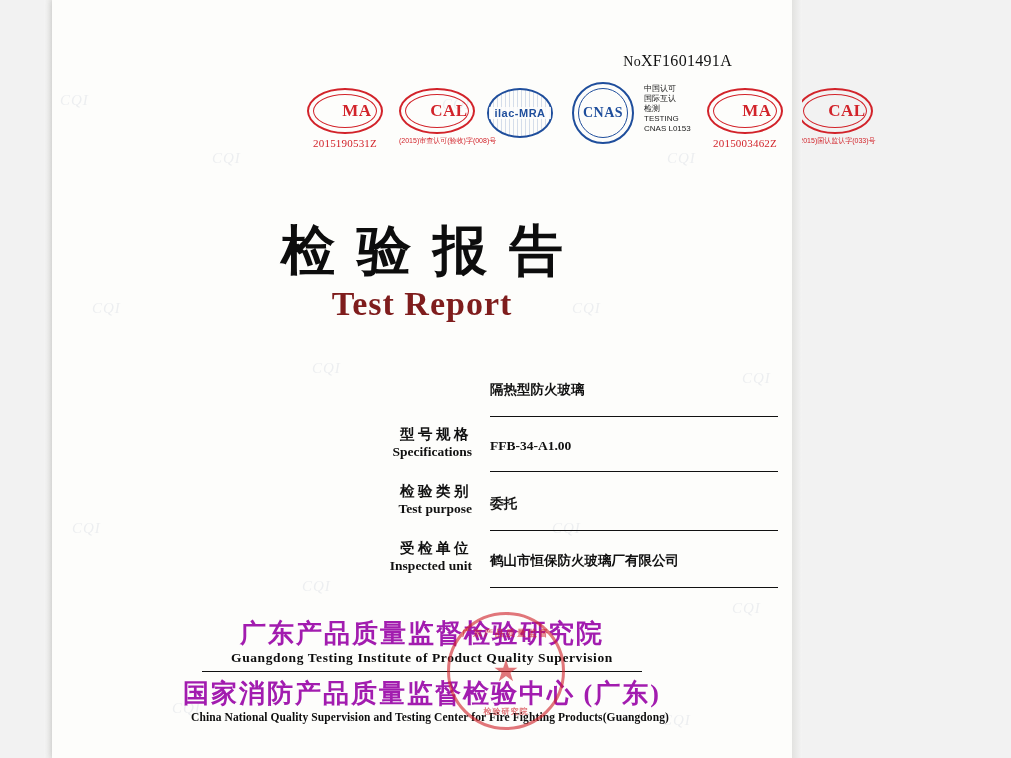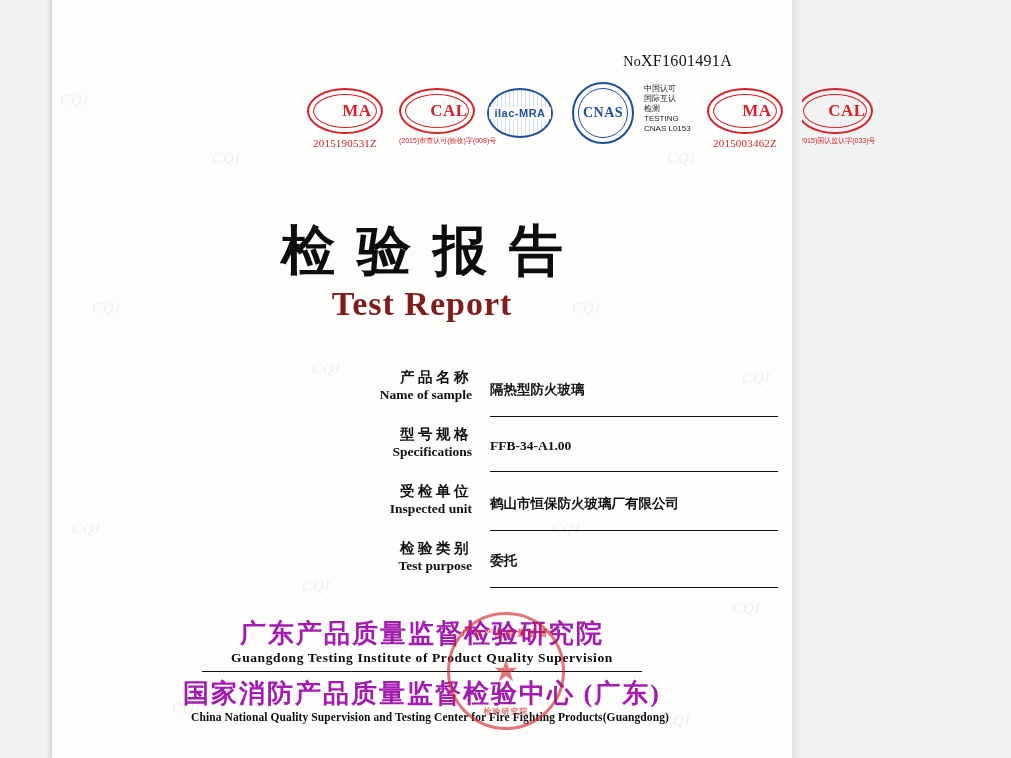--- a/index.html
+++ b/index.html
@@ -409,49 +409,45 @@
       </div>
 
     </div>
 
     <div class="title-cn">检验报告</div>
     <div class="title-en">Test Report</div>
 
     <div class="fields">
 
       <div class="field-row">
-        <div class="field-label">
-          <span class="cn">产品名称</span>
-          <span class="en">Name of sample</span>
-        </div>
         <div class="field-value">隔热型防火玻璃</div>
       </div>
 
       <div class="field-row">
         <div class="field-label">
           <span class="cn">型号规格</span>
           <span class="en">Specifications</span>
         </div>
         <div class="field-value">FFB-34-A1.00</div>
       </div>
 
       <div class="field-row">
         <div class="field-label">
+          <span class="cn">检验类别</span>
+          <span class="en">Test purpose</span>
+        </div>
+        <div class="field-value">委托</div>
+      </div>
+
+      <div class="field-row">
+        <div class="field-label">
           <span class="cn">受检单位</span>
           <span class="en">Inspected unit</span>
         </div>
         <div class="field-value">鹤山市恒保防火玻璃厂有限公司</div>
-      </div>
-
-      <div class="field-row">
-        <div class="field-label">
-          <span class="cn">检验类别</span>
-          <span class="en">Test purpose</span>
-        </div>
-        <div class="field-value">委托</div>
       </div>
 
     </div>
 
   </div>
   <div class="sheet-edge-right"></div>
 
   <div class="footer">
     <div class="footer-line-cn">广东产品质量监督检验研究院</div>
     <div class="footer-line-en">Guangdong Testing Institute of Product Quality Supervision</div>

